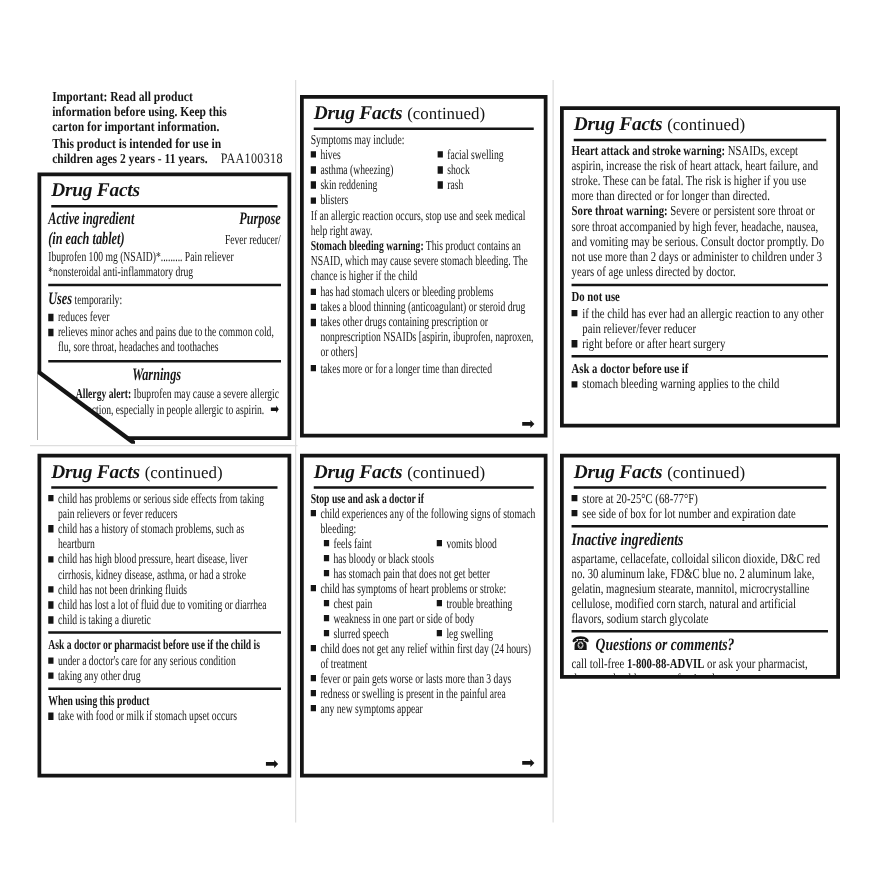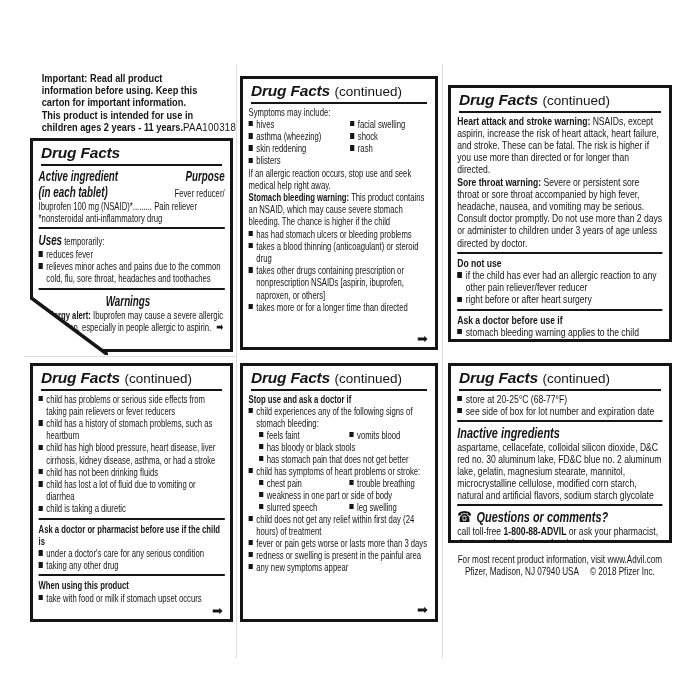--- a/index.html
+++ b/index.html
@@ -1,17 +1,17 @@
 <!DOCTYPE html>
 <html><head>
 <meta charset="utf-8">
 <style>
   html,body{margin:0;padding:0;background:#fff;}
   .canvas{position:relative;width:700px;height:700px;background:#ffffff;overflow:hidden;
-          font-family:Liberation Sans, sans-serif;color:#151515;}
+          font-family:Liberation Serif, serif;color:#151515;}
   .fold{position:absolute;background:#dedede;}
   .fold.v{width:1px;top:64px;height:594px;}
   .fold.h{height:1px;left:24px;width:214px;top:356px;}
 
   
   .intro{position:absolute;left:35px;top:70px;width:198px;font-weight:700;font-size:12.5px;line-height:13px;}
   .intro .cond{width:119%;transform:scaleX(.84);transform-origin:0 0;}
   .intro .line{white-space:nowrap;}
   .intro .lastrow{display:flex;justify-content:space-between;align-items:baseline;}
   .code{font-weight:400;font-size:11.5px;letter-spacing:.3px;}
@@ -242,23 +242,14 @@
         <span class="ih">Questions or comments?</span>
       </div>
       <div>
         <span>call toll-free</span>
         <b>1-800-88-ADVIL</b>
         <span>or ask your pharmacist, doctor or health care professional</span>
       </div>
     </div>
   </section>
 
-  <div class="footer">
-    <div class="cond">
-      <div>For most recent product information, visit www.Advil.com</div>
-      <div class="l2">
-        <span>Pfizer, Madison, NJ 07940 USA</span>
-        <span>© 2018 Pfizer Inc.</span>
-      </div>
-    </div>
-  </div>
 
 </div>
 
 </body></html>

